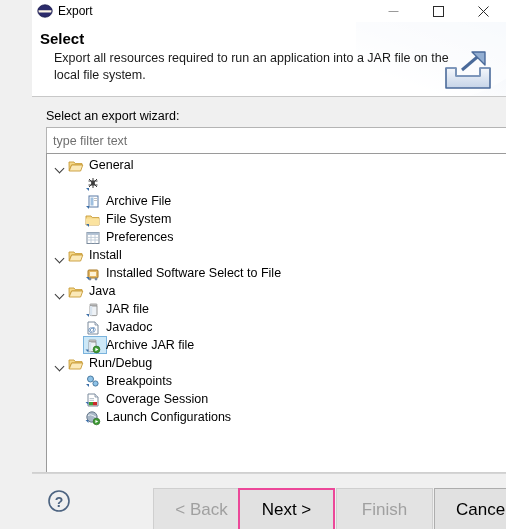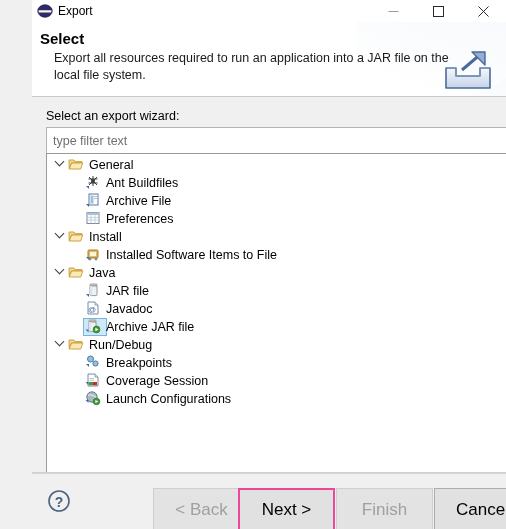--- a/index.html
+++ b/index.html
@@ -115,21 +115,21 @@
     overflow: hidden;
   }
   #tree {
     flex: 1 1 auto;
     position: relative;
     overflow: hidden;
     padding-top: 2px;
   }
   .row {
     height: 18px;
-    display: flex; align-items: flex-start;
+    display: flex; align-items: flex-end;
     white-space: nowrap;
     font-size: 12.5px;
     color: #000;
     position: relative;
   }
   .row.child { padding-left: 38px; }
   .row.parent { padding-left: 8px; }
   .row .lbl { margin-left: 5px; line-height: 18px; }
   .row.selected .selbox {
     position: absolute;
@@ -299,33 +299,42 @@
                   <line x1="8" y1="2" x2="8" y2="12"></line>
                   <line x1="3.5" y1="5" x2="12.5" y2="5"></line>
                   <line x1="3.5" y1="9" x2="12.5" y2="9"></line>
                   <line x1="4" y1="3" x2="12" y2="11"></line>
                   <line x1="12" y1="3" x2="4" y2="11"></line>
                 </g>
                 <circle cx="8" cy="7" r="2" fill="#3b3b3b"></circle>
                 <path d="M1 12 l3 0 0 3 z" fill="#3b6ea8"></path>
               </svg>
             </span>
-            <span class="lbl">Ant Buildfiles</span>
           </div>
           <div class="row child">
             <span class="ico">
               <svg width="16" height="16" viewBox="0 0 16 16">
                 <rect x="4" y="2" width="9" height="11" fill="#ffffff" stroke="#5a7ba6" stroke-width="1"></rect>
                 <rect x="5.5" y="3.5" width="3" height="8" fill="#9fc0e0"></rect>
                 <rect x="9" y="4" width="3" height="1" fill="#c0c0c0"></rect>
                 <rect x="9" y="6" width="3" height="1" fill="#c0c0c0"></rect>
                 <path d="M1 12 l3 0 0 3 z" fill="#3b6ea8"></path>
               </svg>
             </span>
             <span class="lbl">Archive File</span>
+          </div>
+          <div class="row child">
+            <span class="ico">
+              <svg width="16" height="16" viewBox="0 0 16 16">
+                <path d="M1 4 h5 l1.3 1.6 h6.7 v7.4 H1 z" fill="#f6d98a" stroke="#c79a36" stroke-width="0.9" stroke-linejoin="round"></path>
+                <path d="M1 6.5 h13 v6.5 H1 z" fill="#fbe3a0"></path>
+                <path d="M1 12 l3 0 0 3 z" fill="#3b6ea8"></path>
+              </svg>
+            </span>
+            <span class="lbl">File System</span>
           </div>
           <div class="row child">
             <span class="ico">
               <svg width="16" height="16" viewBox="0 0 16 16">
                 <rect x="2" y="2.5" width="12" height="11" fill="#ffffff" stroke="#7b8a9c" stroke-width="1"></rect>
                 <rect x="2" y="2.5" width="12" height="2.4" fill="#aebfd2"></rect>
                 <g stroke="#b9c6d4" stroke-width="0.8">
                   <line x1="6" y1="5" x2="6" y2="13.5"></line>
                   <line x1="10" y1="5" x2="10" y2="13.5"></line>
                   <line x1="2" y1="7.4" x2="14" y2="7.4"></line>
@@ -348,21 +357,21 @@
           <div class="row child">
             <span class="ico">
               <svg width="16" height="16" viewBox="0 0 16 16">
                 <rect x="3" y="4" width="10" height="8" rx="1" fill="#e4b763" stroke="#a87a28" stroke-width="1"></rect>
                 <rect x="5" y="6" width="6" height="4" fill="#fdf3d8"></rect>
                 <circle cx="5" cy="13" r="1.4" fill="#7a8998"></circle>
                 <circle cx="11" cy="13" r="1.4" fill="#7a8998"></circle>
                 <path d="M1 11 l3 0 0 3 z" fill="#3b6ea8"></path>
               </svg>
             </span>
-            <span class="lbl">Installed Software Items to File</span>
+            <span class="lbl">Installed Software Select to File</span>
           </div>
           <div class="row parent">
             <span class="chev"></span>
             <span class="ico">
               <svg width="16" height="16" viewBox="0 0 16 16">
                 <path d="M1 4 h5 l1.2 1.6 h6.8 v1.4 H3.6 L1.2 12.6 z" fill="#f6d98a" stroke="#c79a36" stroke-width="0.9" stroke-linejoin="round"></path>
                 <path d="M3.6 7 h11.2 L12.6 13 H1.2 z" fill="#fbe9b8" stroke="#c79a36" stroke-width="0.9" stroke-linejoin="round"></path>
               </svg>
             </span>
             <span class="lbl">Java</span>

